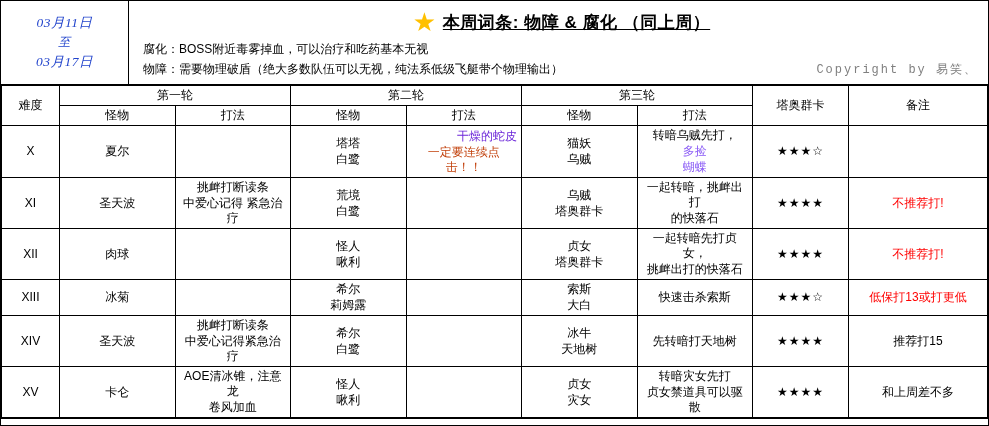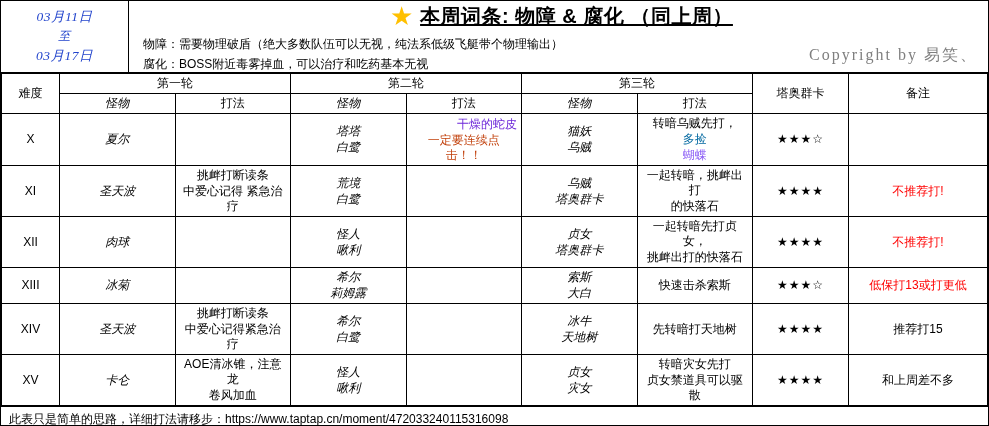--- a/index.html
+++ b/index.html
@@ -17,21 +17,21 @@
   .sheet {
     position: relative;
     width: 989px; height: 426px;
     border: 1px solid #000;
     background: #fff;
   }
 
   
   .header {
     display: flex;
-    height: 72px;
+    height: 84px;
     border-bottom: 1px solid #000;
   }
   .date-cell {
     width: 128px;
     border-right: 1px solid #000;
     display: flex;
     flex-direction: column;
     align-items: center;
     justify-content: center;
     gap: 2px;
@@ -63,31 +63,31 @@
     width: 24px; height: 24px;
     display: inline-block;
     color: #ffc000;
     line-height: 1;
     font-size: 26px;
     position: relative;
     top: -2px;
   }
   .title-text {
     font-weight: bold;
-    font-size: 20px;
+    font-size: 17px;
     text-decoration: underline;
     letter-spacing: 0.5px;
   }
   .desc-line { font-size: 12px; line-height: 16px; }
   .copyright {
     position: absolute;
     right: 10px;
     bottom: 6px;
-    font-family: Liberation Serif, serif;
-    font-size: 16px;
+    font-family: Liberation Mono, monospace;
+    font-size: 12px;
     color: #7f7f7f;
     letter-spacing: 2px;
   }
 
   
   table.main {
     width: 100%;
     border-collapse: collapse;
     table-layout: fixed;
   }
@@ -96,21 +96,21 @@
     padding: 2px 4px;
     text-align: center;
     vertical-align: middle;
     font-weight: normal;
     font-size: 12px;
     line-height: 15px;
   }
   .round-head { font-weight: bold; }
   .sub-head { font-weight: bold; }
   .col-diff { width: 58px; font-weight: bold; }
-  .col-mon { width: 84px; font-style: italic; }
+  .col-mon { width: 84px; }
   .col-play { width: 130px; }
   .col-rank { width: 96px; }
   .col-note { width: 139px; }
 
   .cell-lines { display: flex; flex-direction: column; gap: 1px; }
   .stars { letter-spacing: 1px; font-size: 12px; }
   .note-left { text-align: left; padding-left: 8px; }
   .play-cell { text-align: left; padding-left: 6px; }
 
   
@@ -132,22 +132,22 @@
     <div class="date-cell">
       <div>03月11日</div>
       <div class="dash">至</div>
       <div>03月17日</div>
     </div>
     <div class="header-mid">
       <div class="title-row">
         <span class="star-icon">★</span>
         <span class="title-text">本周词条: 物障 &amp; 腐化 （同上周）</span>
       </div>
+      <div class="desc-line">腐化：BOSS附近毒雾掉血，可以治疗和吃药基本无视</div>
       <div class="desc-line">物障：需要物理破盾（绝大多数队伍可以无视，纯法系低级飞艇带个物理输出）</div>
-      <div class="desc-line">腐化：BOSS附近毒雾掉血，可以治疗和吃药基本无视</div>
       <div class="copyright">Copyright by 易笑、</div>
     </div>
   </div>
 
   <table class="main">
     <thead>
       <tr>
         <th class="col-diff" rowspan="2">难度</th>
         <th class="round-head" colspan="2">第一轮</th>
         <th class="round-head" colspan="2">第二轮</th>
@@ -189,21 +189,21 @@
           </td>
           <td class="col-mon">
             <div class="cell-lines">
               <div>猫妖</div>
               <div>乌贼</div>
             </div>
           </td>
           <td class="col-play play-cell">
             <div class="cell-lines">
               <div>转暗乌贼先打，</div>
-              <div style="color: #0369a1;">多捡</div>
+              <div style="color: #8b5cf6;">多捡</div>
               <div style="color: #8b5cf6;">蝴蝶</div>
             </div>
           </td>
           <td class="col-rank stars">★★★☆</td>
           <td class="col-note note-left"></td>
         </tr>
         <tr>
           <td class="col-diff">XI</td>
           <td class="col-mon">
             <div class="cell-lines">

